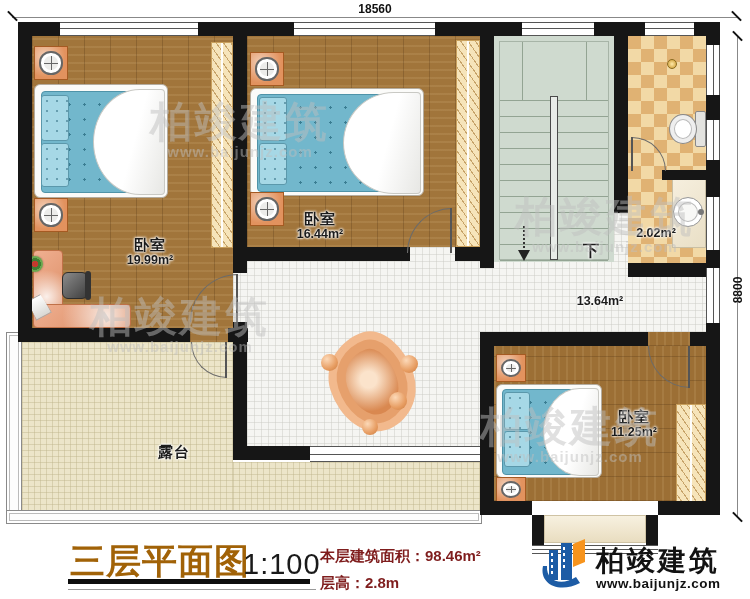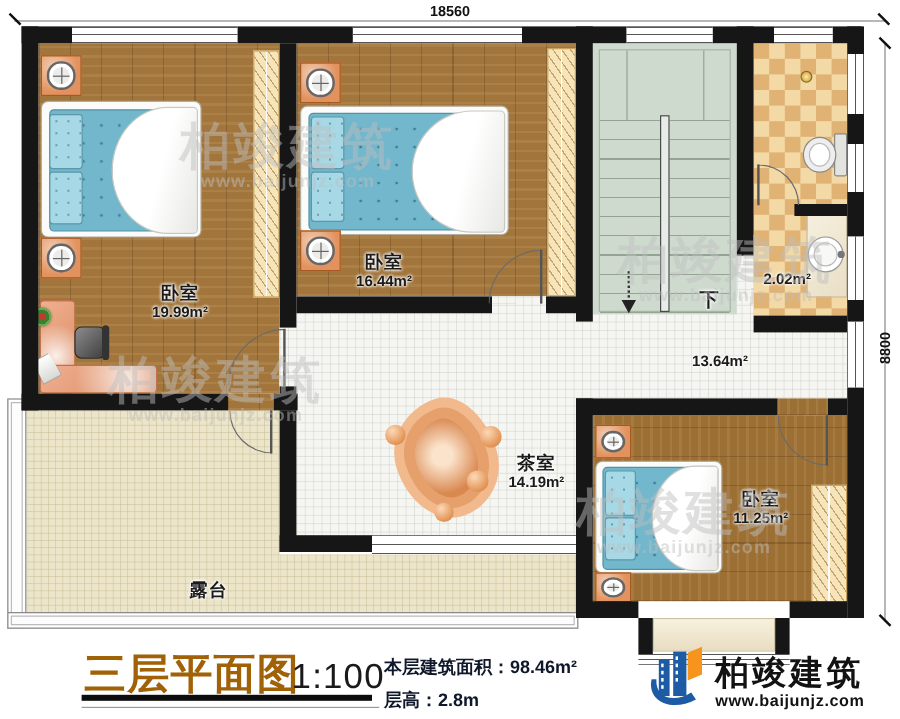--- a/index.html
+++ b/index.html
@@ -59,21 +59,21 @@
   .dimline{background:#888;}
   
   .stairline{background:#93a493;}
   
   .wm{color:rgba(190,190,190,.48);text-align:center;pointer-events:none;line-height:1.05;}
   .wm .t1{font-size:42px;font-weight:900;letter-spacing:3px;}
   .wm .t2{font-size:15px;font-weight:700;letter-spacing:1px;}
   
   .tb-title{font-size:35px;font-weight:bold;color:#a16207;letter-spacing:1px;}
   .tb-scale{font-size:29px;color:#1a1a1a;letter-spacing:1px;}
-  .tb-info{font-size:15px;font-weight:bold;color:#0f172a;}
+  .tb-info{font-size:15px;font-weight:bold;color:#7f1d1d;}
   .logo-name{font-size:28px;font-weight:900;color:#121212;letter-spacing:3px;}
   .logo-url{font-size:13.5px;font-weight:bold;color:#121212;letter-spacing:.5px;}
 </style>
 </head>
 <body>
 
 <div id="canvas">
 
   <div class="abs terr" style="left:22px;top:342px;width:211px;height:168px;"></div>
   <div class="abs terr" style="left:233px;top:462px;width:247px;height:48px;"></div>
@@ -224,25 +224,21 @@
   <div class="abs rlabel" style="left:260px;top:210px;width:120px;">
     <div class="rname">卧室</div>
       <div class="rarea">16.44m²</div>
   </div>
   <div class="abs rlabel" style="left:574px;top:408px;width:120px;">
     <div class="rname">卧室</div>
       <div class="rarea">11.25m²</div>
   </div>
   <div class="abs rlabel rarea" style="left:616px;top:226px;width:80px;">2.02m²</div>
   <div class="abs rlabel rarea" style="left:550px;top:294px;width:100px;">13.64m²</div>
-  <div class="abs rlabel" style="left:387px;top:378px;width:120px;">
-    <div class="rname">茶室</div>
-      <div class="rarea">14.19m²</div>
-  </div>
-  <div class="abs rlabel rname" style="left:134px;top:484px;width:80px;">露台</div>
+  <div class="abs rlabel rname" style="left:134px;top:443px;width:80px;">露台</div>
   <div class="abs rlabel" style="left:576px;top:242px;width:30px;font-size:16px;">下</div>
 
   <div class="abs dimline" style="left:12px;top:17px;width:726px;height:1px;"></div>
   <div class="abs dim" style="left:344px;top:2px;width:62px;text-align:center;">18560</div>
   <div class="abs tick" style="left:6px;top:15px;"></div>
   <div class="abs tick" style="left:730px;top:15px;"></div>
   <div class="abs dimline" style="left:737px;top:36px;width:1px;height:482px;"></div>
   <div class="abs dim" style="left:716px;top:283px;width:44px;text-align:center;transform:rotate(-90deg);">8800</div>
   <div class="abs tick" style="left:731px;top:35px;"></div>
   <div class="abs tick" style="left:731px;top:516px;"></div>

